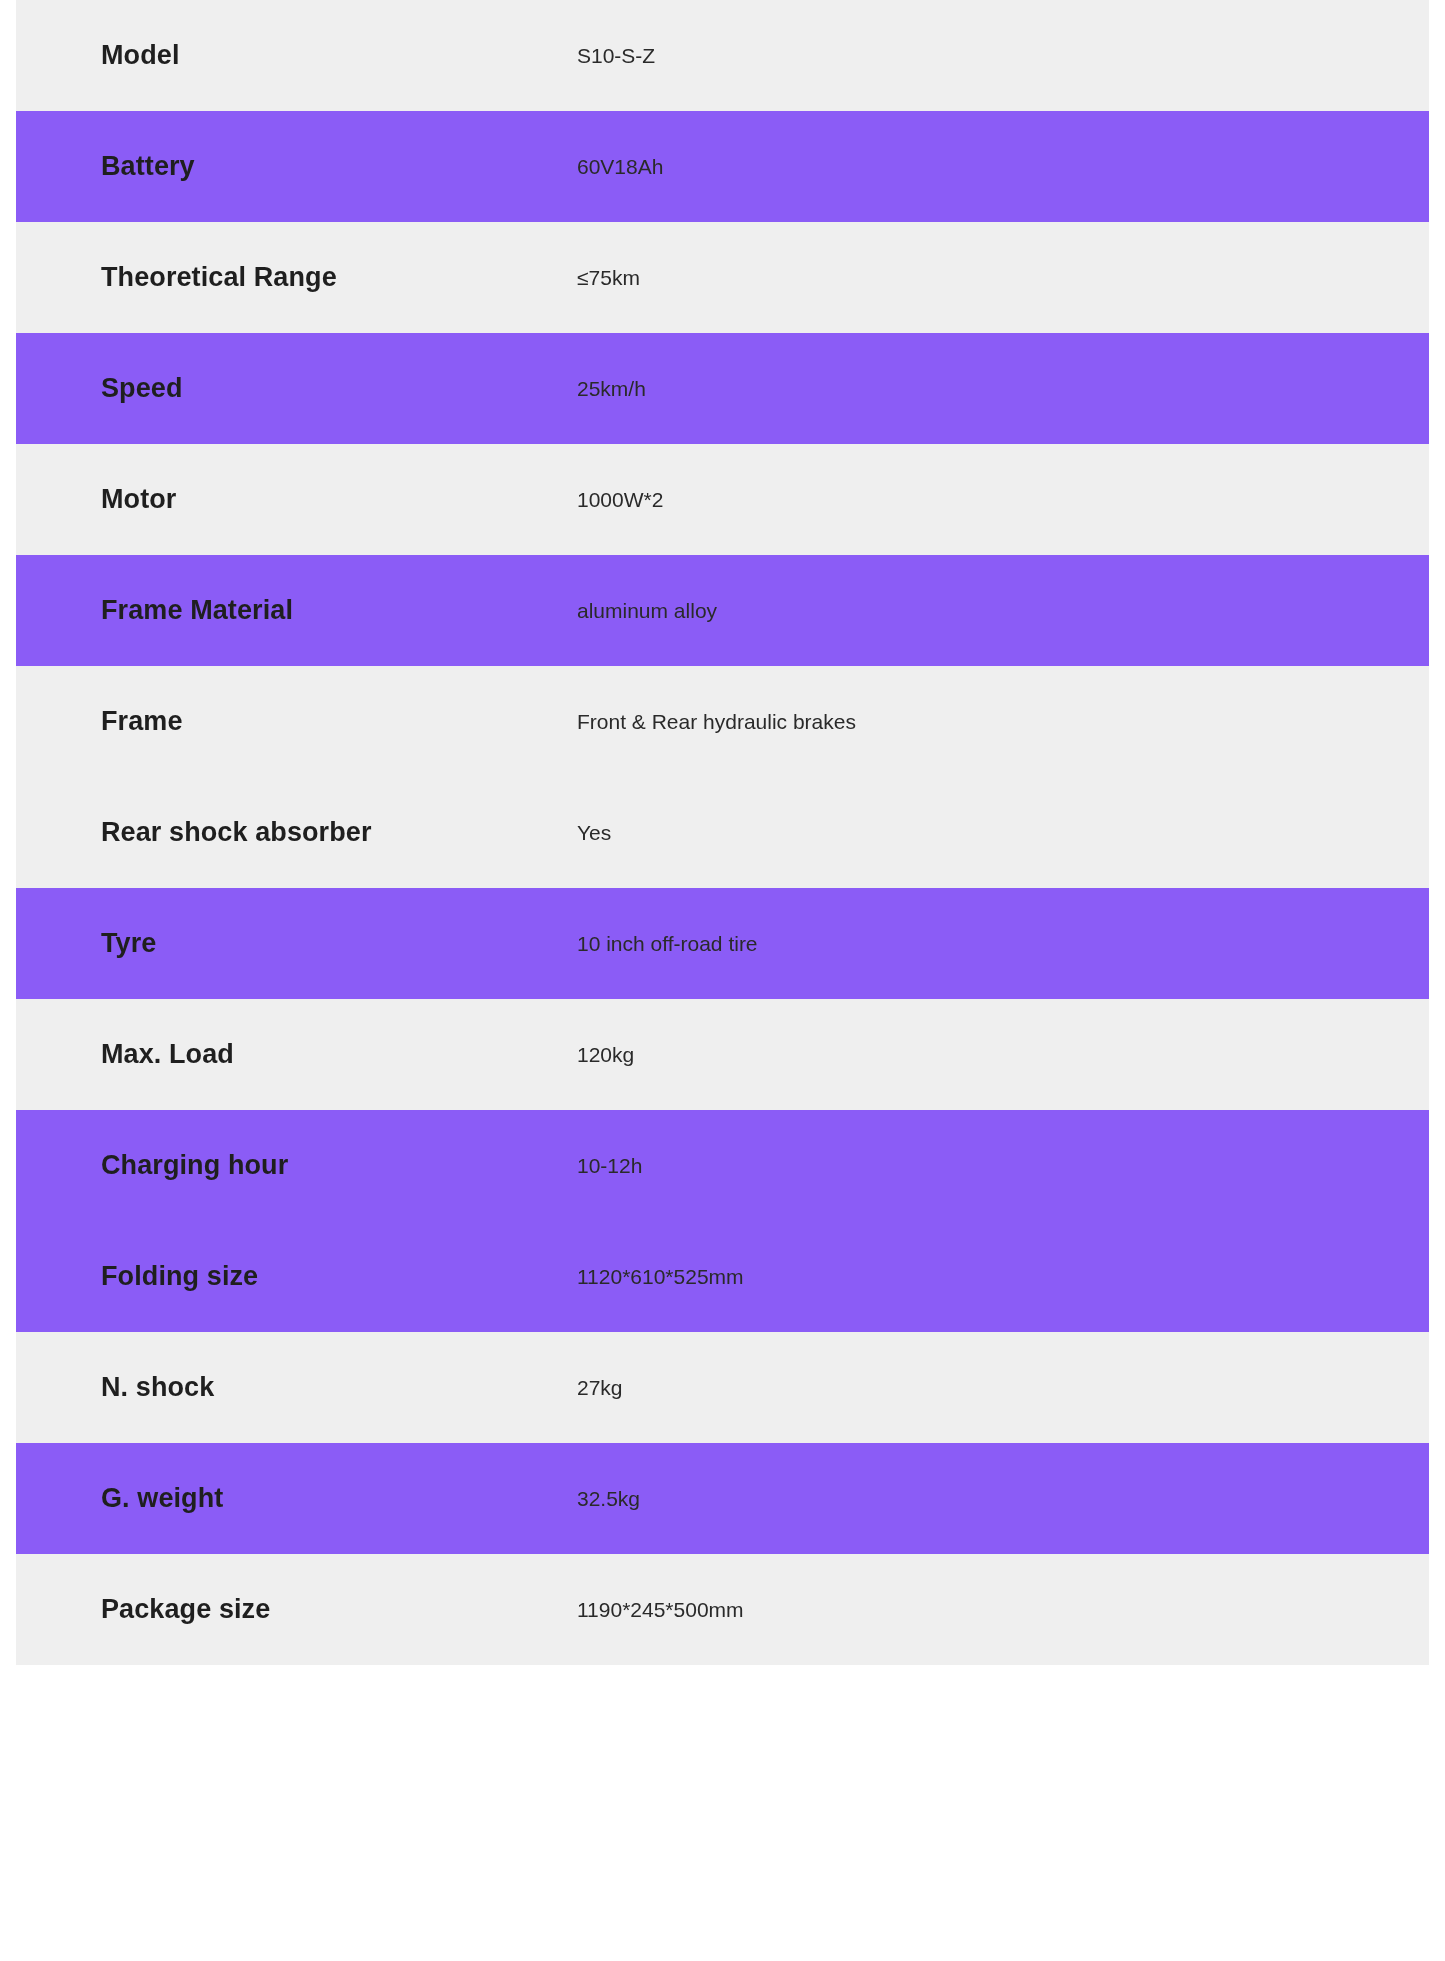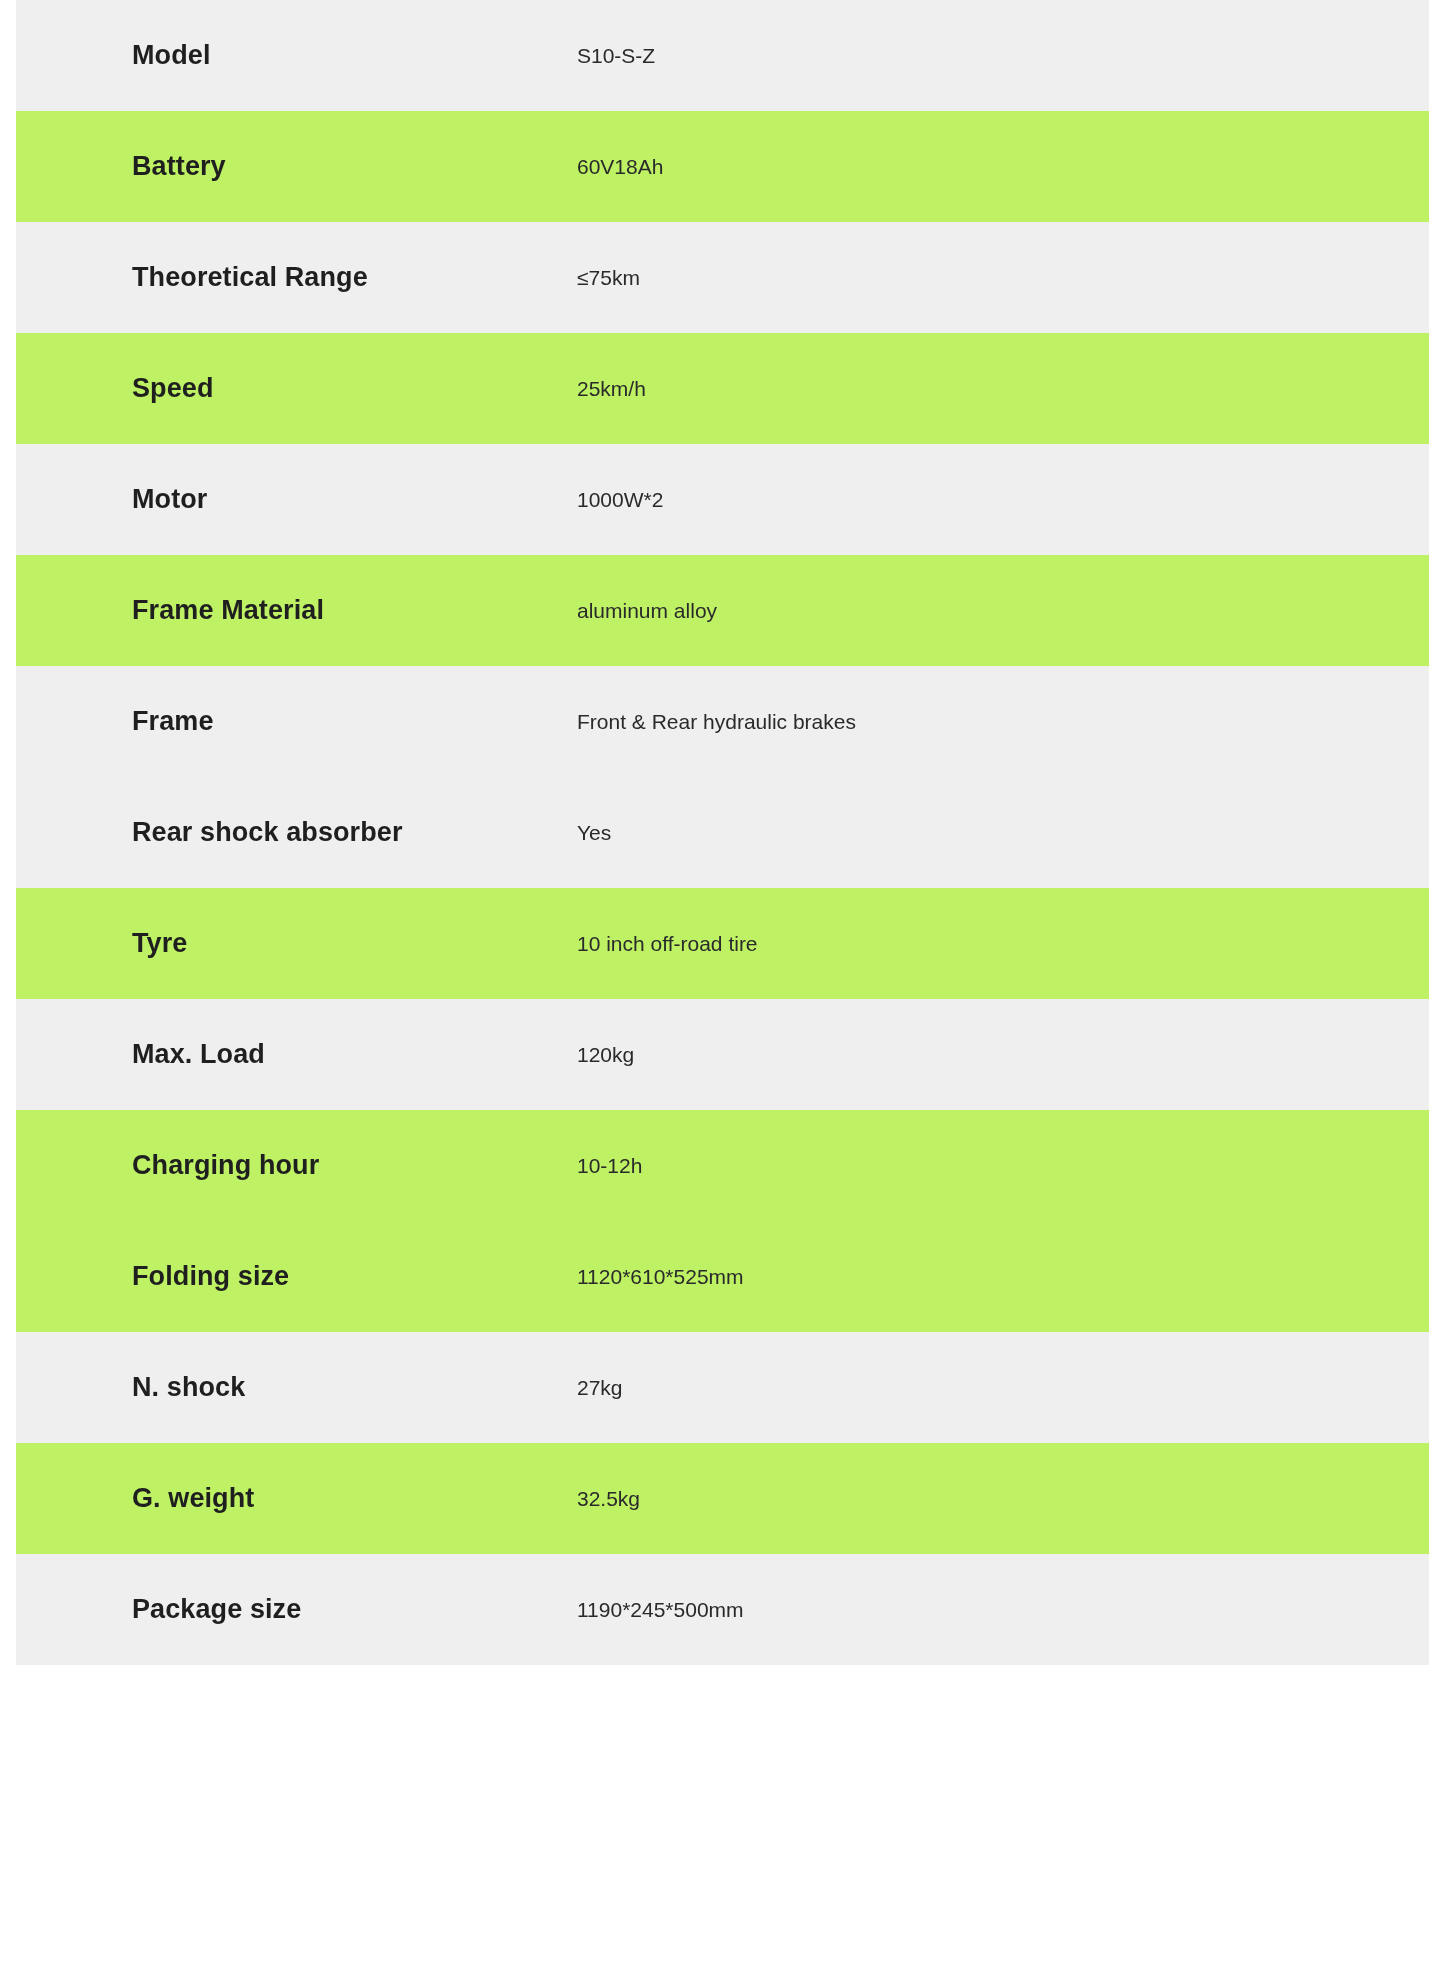--- a/index.html
+++ b/index.html
@@ -23,28 +23,28 @@
   .spec-table col.c-label { width: 545px; }
   .spec-table col.c-value { width: 868px; }
 
   .spec-table tr {
     height: 111px;
   }
   .spec-table tr.odd {
     background: #efefef;
   }
   .spec-table tr.even {
-    background: #bef264;
+    background: #8b5cf6;
   }
   .spec-table td {
     vertical-align: middle;
     padding: 0;
   }
   td.label {
-    padding-left: 116px;
+    padding-left: 85px;
     font-size: 27px;
     font-weight: bold;
     letter-spacing: 0.1px;
     color: #1f1f1f;
   }
   td.value {
     padding-left: 16px;
     font-size: 21px;
     font-weight: normal;
     color: #2a2a2a;

